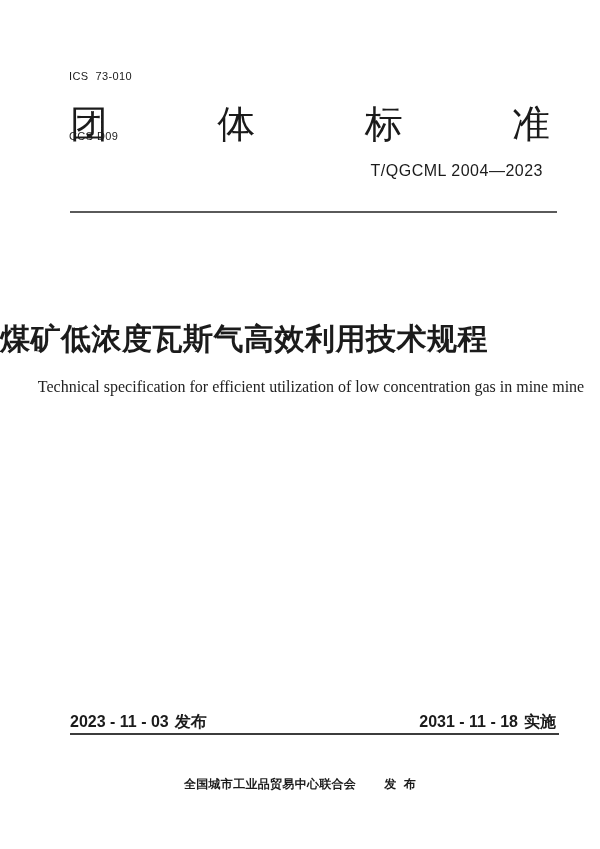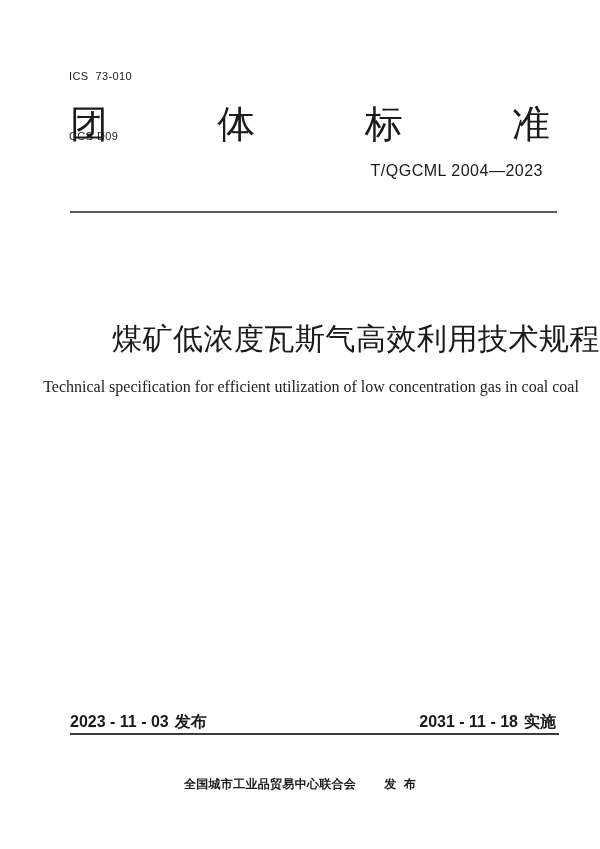--- a/index.html
+++ b/index.html
@@ -57,24 +57,24 @@
   }
   .rule-top { top: 211px; width: 487px; background: #5a5a5a; }
   .rule-bottom { top: 733px; width: 489px; background: #3c3c3c; }
 
   
   .title-zh {
     position: absolute;
     left: 0;
     right: 0;
     top: 321px;
-    text-align: right;
+    text-align: left;
     font-size: 30px;
     line-height: 36px;
-    font-weight: 400;
+    font-weight: 700;
     letter-spacing: 0.5px;
   }
 
   
   .title-en {
     position: absolute;
     left: 22px;
     right: 0;
     top: 377px;
     text-align: center;
@@ -132,21 +132,21 @@
     <span>标</span>
     <span>准</span>
   </div>
 
   <div class="std-number">T/QGCML 2004—2023</div>
 
   <div class="rule rule-top"></div>
 
   <div class="title-zh">煤矿低浓度瓦斯气高效利用技术规程</div>
 
-  <div class="title-en">Technical specification for efficient utilization of low concentration gas in coal coal</div>
+  <div class="title-en">Technical specification for efficient utilization of low concentration gas in mine mine</div>
 
   <div class="dates-row">
     <div class="date-group">
       <span>2023 - 11 - 03</span>
       <span class="date-label">发布</span>
     </div>
     <div class="date-group">
       <span>2031 - 11 - 18</span>
       <span class="date-label">实施</span>
     </div>

